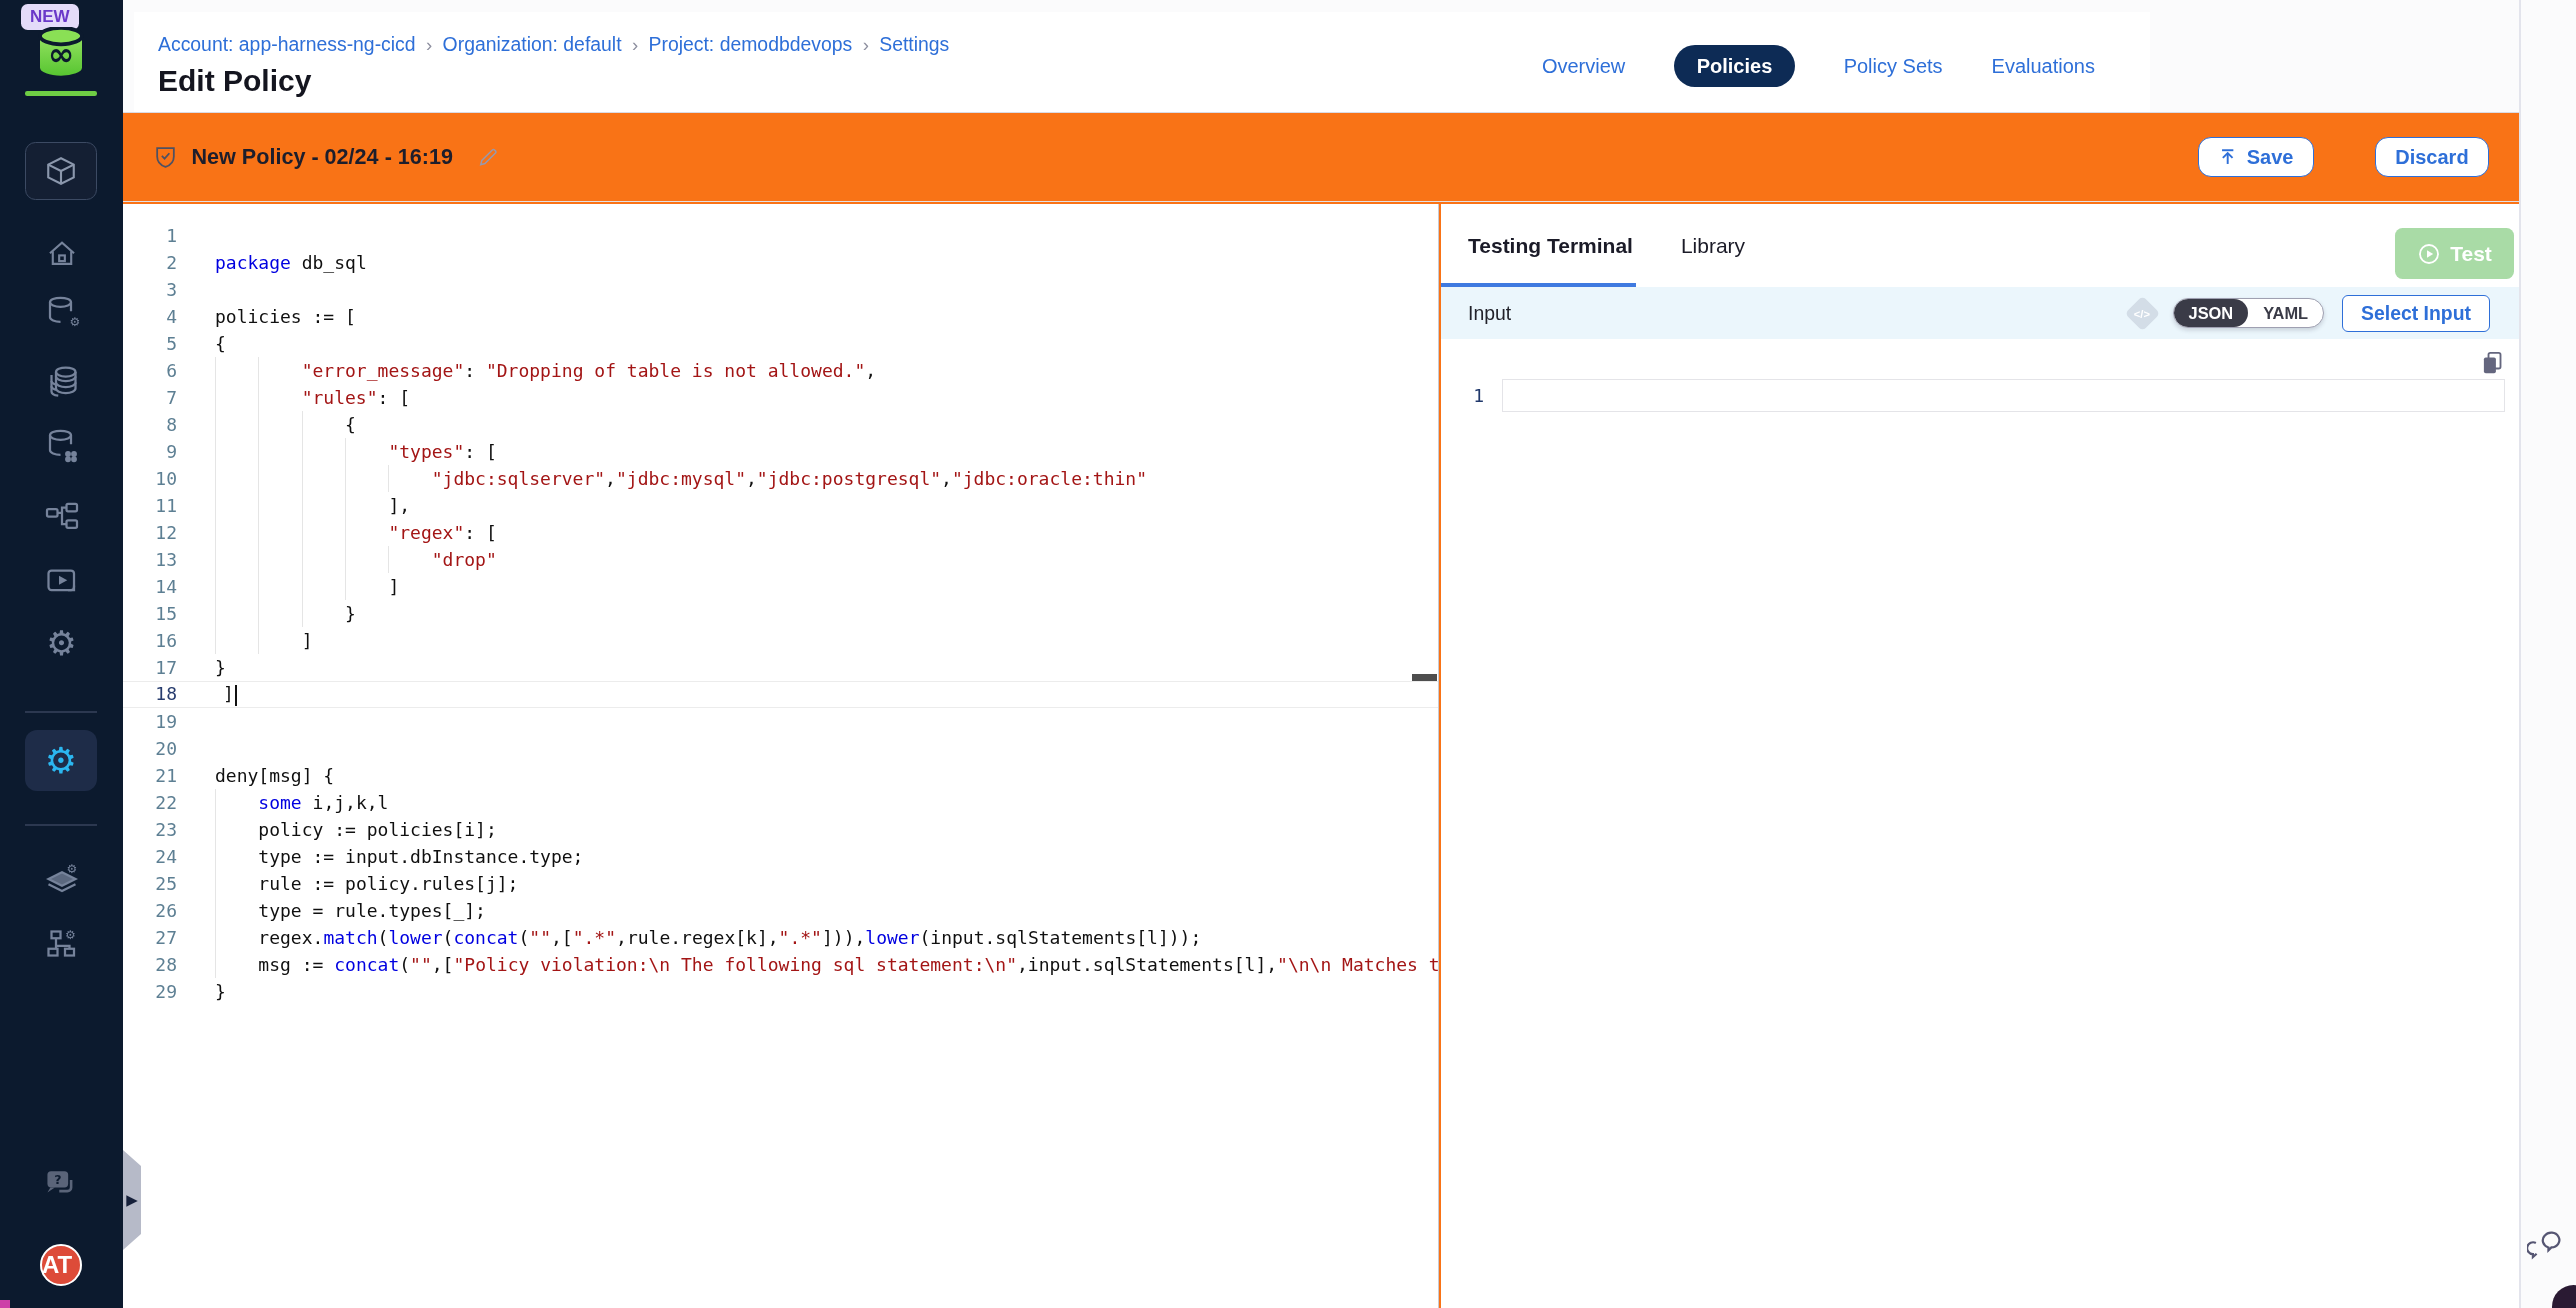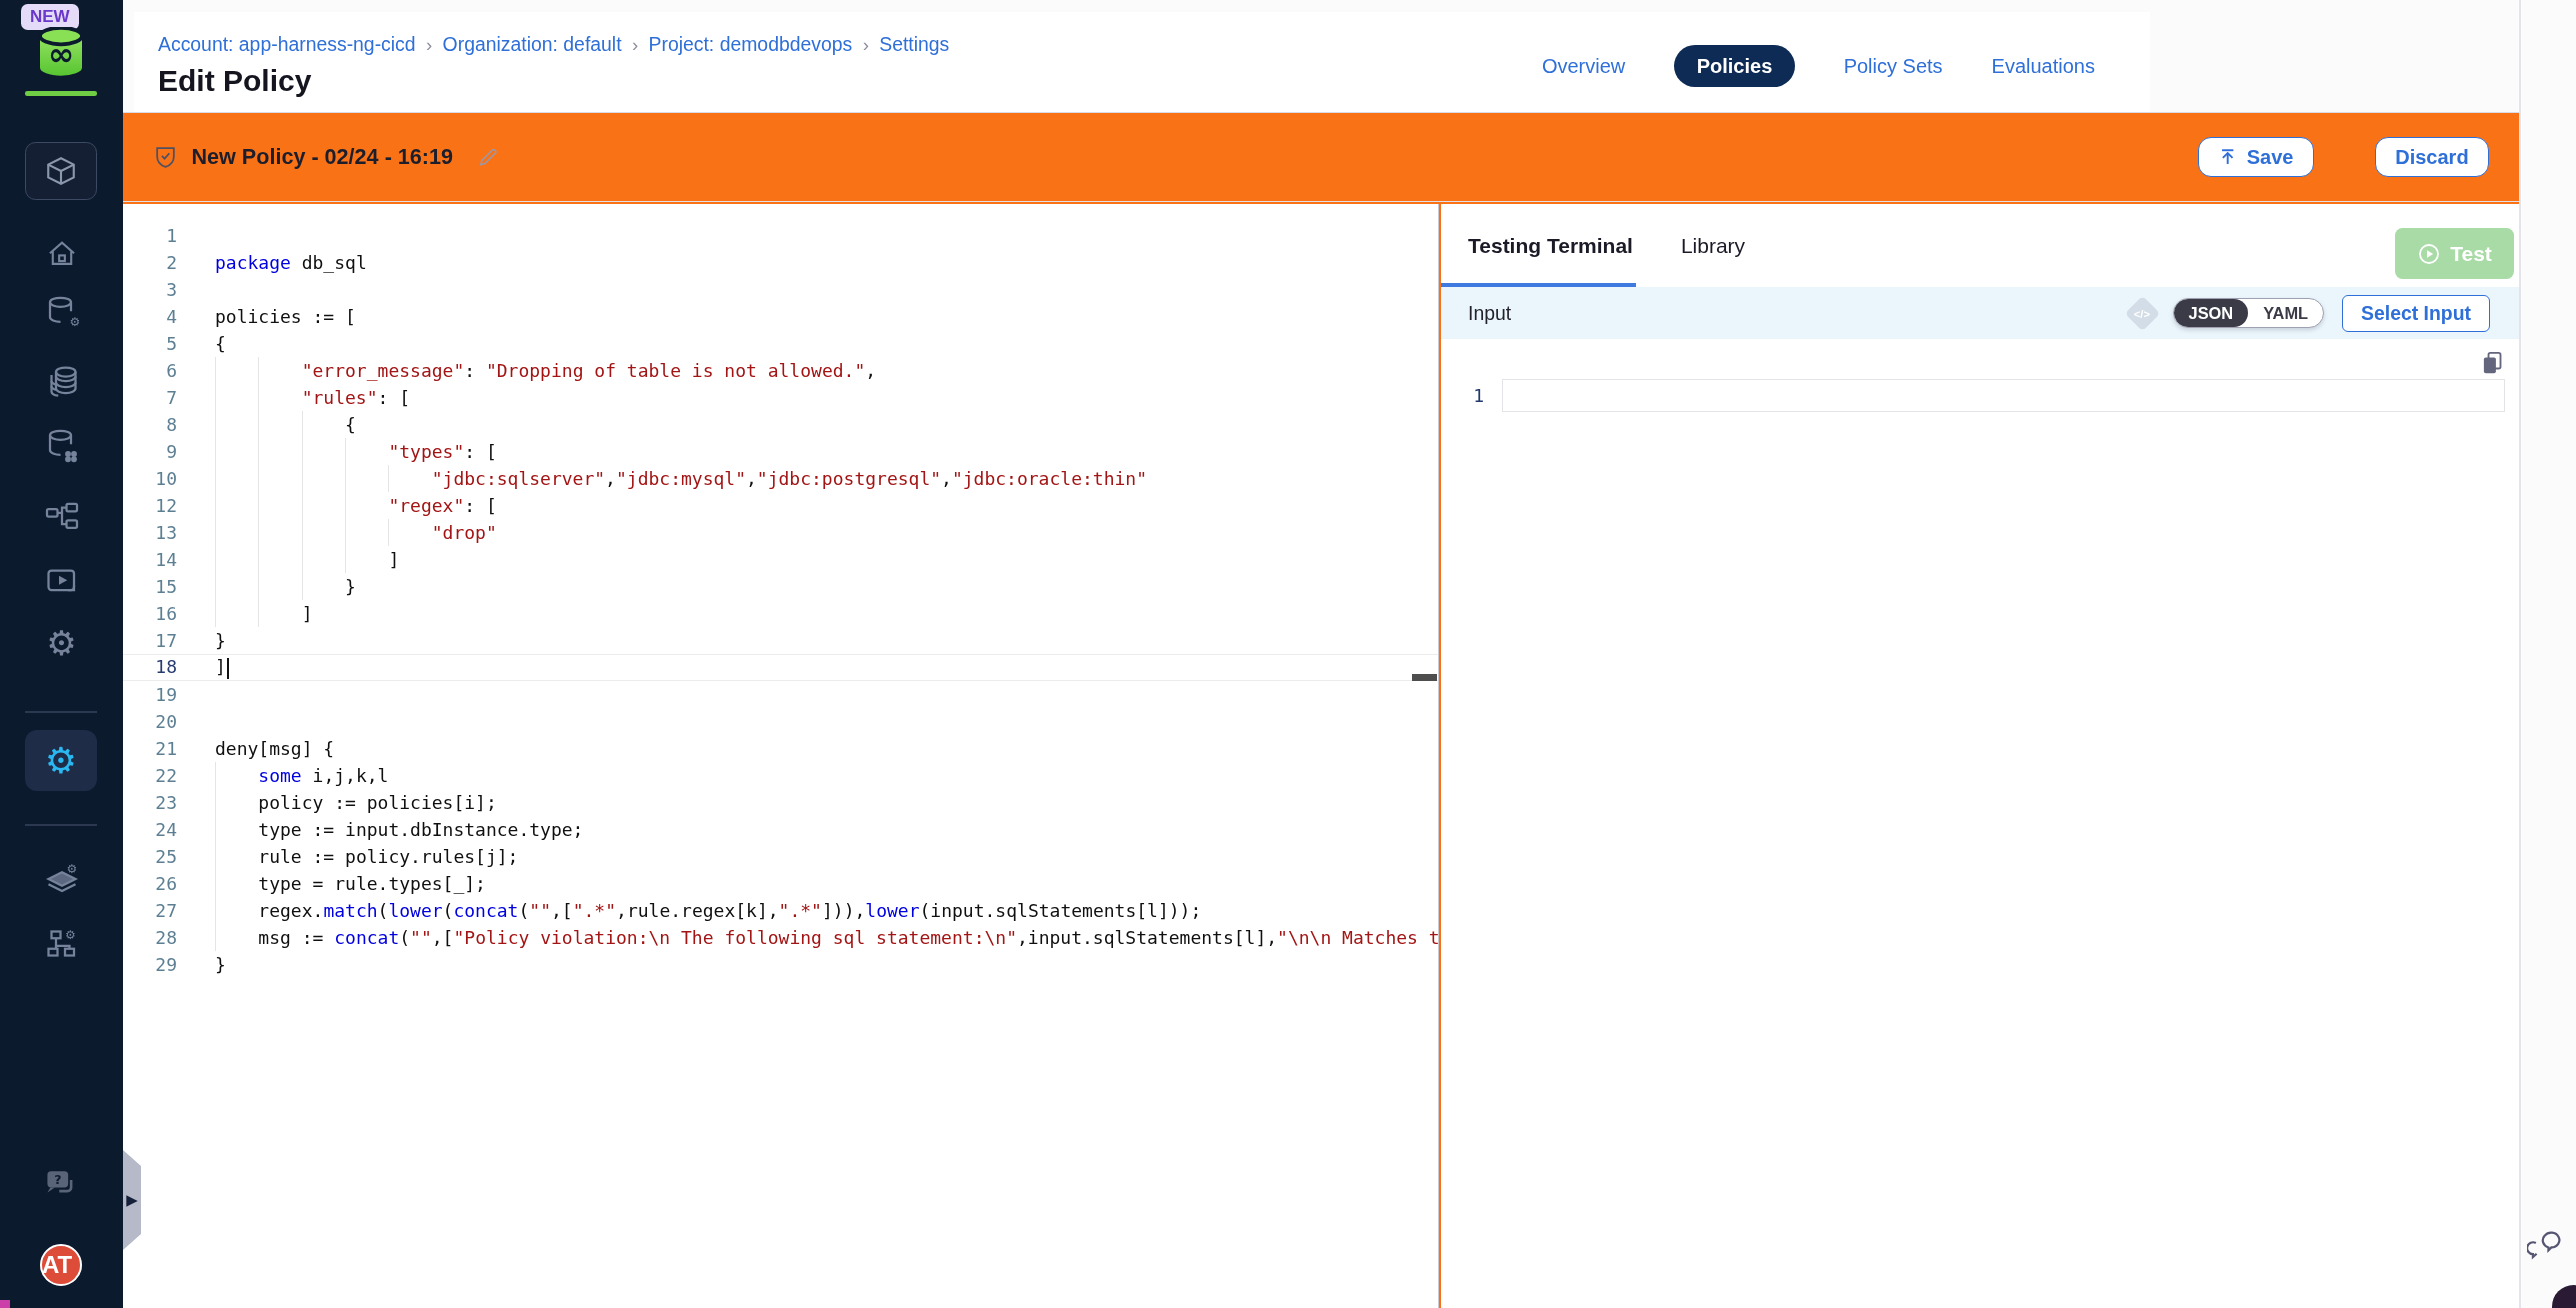--- a/index.html
+++ b/index.html
@@ -57,21 +57,21 @@
   .btn-outline { display:flex; align-items:center; gap:9px; height:40px; padding:0 19.4px; border:1.5px solid #2e6fd8;
     border-radius:13px; color:#2e6fd8; font-size:20px; font-weight:600; background:#fff; cursor:pointer;margin-left:40px; }
 
   
   .editor-left { position:absolute; left:0; top:91px; width:1316px; height:1106px; background:#fff;
     border-right:1.5px solid #c9cad2; overflow:hidden; padding-top:18px;
     font-family:"DejaVu Sans Mono", monospace; font-size:18px; }
   .code-line { display:flex; height:27px; line-height:27px; white-space:pre; position:relative; }
   .code-line .ln { width:54px; text-align:right; color:#5d7f93; flex:none; }
   .code-line .code { margin-left:38px; white-space:pre; }
-  .code-line.active { border-top:1.5px solid #ececec; border-bottom:1.5px solid #ececec; line-height:24px; }
+  .code-line.active { border-top:1.5px solid #ececec; border-bottom:1.5px solid #ececec; line-height:24px;gap:8px; }
   .code-line.active .ln { color:#273c6e; }
   .guide { display:inline-block; width:4ch; height:27px; border-left:1.5px solid #e5e5e5; vertical-align:top; }
   .tk-pl { color:#101010; }
   .tk-kw { color:#0000e0; }
   .tk-str { color:#a31515; }
   .cursor { display:inline-block; width:2.2px; height:21px; background:#111; vertical-align:middle; margin-left:0.7px; }
   .ruler-mark { position:absolute; right:1.5px; top:470px; width:25px; height:6.7px; background:#4e4e4e; }
 
   
   .panel-right { position:absolute; left:1318px; top:91px; width:1079px; height:1106px; background:#fff; }
@@ -288,20 +288,21 @@
         <div class="code-line"><span class="ln">1</span><span class="code"></span></div>
         <div class="code-line"><span class="ln">2</span><span class="code"><span class="tk-kw">package</span><span class="tk-pl"> db_sql</span></span></div>
         <div class="code-line"><span class="ln">3</span><span class="code"></span></div>
         <div class="code-line"><span class="ln">4</span><span class="code"><span class="tk-pl">policies := [</span></span></div>
         <div class="code-line"><span class="ln">5</span><span class="code"><span class="tk-pl">{</span></span></div>
         <div class="code-line"><span class="ln">6</span><span class="code"><span class="guide"></span><span class="guide"></span><span class="tk-str">"error_message"</span><span class="tk-pl">: </span><span class="tk-str">"Dropping of table is not allowed."</span><span class="tk-pl">,</span></span></div>
         <div class="code-line"><span class="ln">7</span><span class="code"><span class="guide"></span><span class="guide"></span><span class="tk-str">"rules"</span><span class="tk-pl">: [</span></span></div>
         <div class="code-line"><span class="ln">8</span><span class="code"><span class="guide"></span><span class="guide"></span><span class="guide"></span><span class="tk-pl">{</span></span></div>
         <div class="code-line"><span class="ln">9</span><span class="code"><span class="guide"></span><span class="guide"></span><span class="guide"></span><span class="guide"></span><span class="tk-str">"types"</span><span class="tk-pl">: [</span></span></div>
         <div class="code-line"><span class="ln">10</span><span class="code"><span class="guide"></span><span class="guide"></span><span class="guide"></span><span class="guide"></span><span class="guide"></span><span class="tk-str">"jdbc:sqlserver"</span><span class="tk-pl">,</span><span class="tk-str">"jdbc:mysql"</span><span class="tk-pl">,</span><span class="tk-str">"jdbc:postgresql"</span><span class="tk-pl">,</span><span class="tk-str">"jdbc:oracle:thin"</span></span></div>
+        <div class="code-line"><span class="ln">11</span><span class="code"><span class="guide"></span><span class="guide"></span><span class="guide"></span><span class="guide"></span><span class="tk-pl">],</span></span></div>
         <div class="code-line"><span class="ln">12</span><span class="code"><span class="guide"></span><span class="guide"></span><span class="guide"></span><span class="guide"></span><span class="tk-str">"regex"</span><span class="tk-pl">: [</span></span></div>
         <div class="code-line"><span class="ln">13</span><span class="code"><span class="guide"></span><span class="guide"></span><span class="guide"></span><span class="guide"></span><span class="guide"></span><span class="tk-str">"drop"</span></span></div>
         <div class="code-line"><span class="ln">14</span><span class="code"><span class="guide"></span><span class="guide"></span><span class="guide"></span><span class="guide"></span><span class="tk-pl">]</span></span></div>
         <div class="code-line"><span class="ln">15</span><span class="code"><span class="guide"></span><span class="guide"></span><span class="guide"></span><span class="tk-pl">}</span></span></div>
         <div class="code-line"><span class="ln">16</span><span class="code"><span class="guide"></span><span class="guide"></span><span class="tk-pl">]</span></span></div>
         <div class="code-line"><span class="ln">17</span><span class="code"><span class="tk-pl">}</span></span></div>
         <div class="code-line active"><span class="ln">18</span><span class="code"><span class="tk-pl">]</span><span class="cursor"></span></span></div>
         <div class="code-line"><span class="ln">19</span><span class="code"></span></div>
         <div class="code-line"><span class="ln">20</span><span class="code"></span></div>
         <div class="code-line"><span class="ln">21</span><span class="code"><span class="tk-pl">deny[msg] {</span></span></div>

